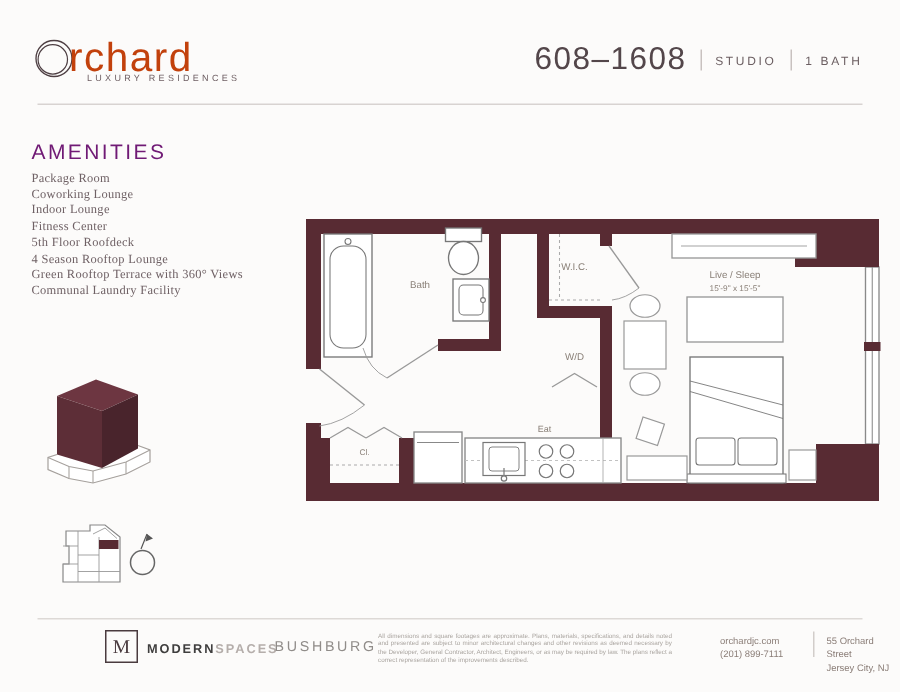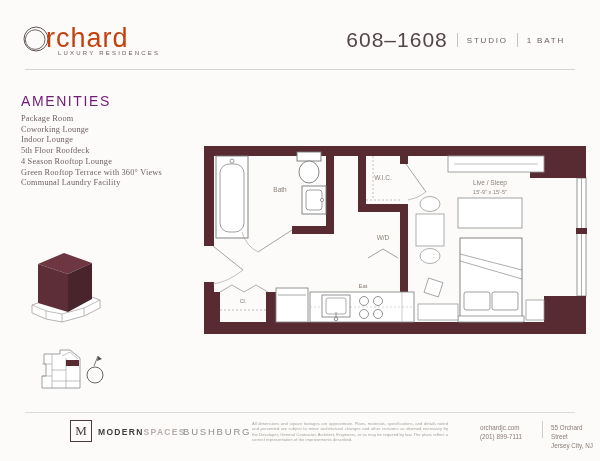--- a/index.html
+++ b/index.html
@@ -8,21 +8,21 @@
     background:#fcfbfa;
     font-family:"Liberation Sans", sans-serif;
     color:#4a3b3f;
   }
   .abs{position:absolute;}
 
   
   .logo-circle{left:22px;top:25px;width:28px;height:28px;}
   .logo-word{left:46px;top:23px;font-size:27px;font-weight:300;letter-spacing:1px;color:#c2410c;}
   .logo-tagline{left:58px;top:50px;font-size:6px;letter-spacing:2.2px;color:#6d5e62;}
-  .unitinfo{right:35px;top:28px;display:flex;align-items:center;}
+  .unitinfo{right:25px;top:28px;display:flex;align-items:center;}
   .unit-number{font-size:21px;letter-spacing:1px;color:#53464a;font-weight:300;}
   .vsep{width:1px;height:14px;background:#c8c1bf;margin:0 9px;}
   .unit-small{font-size:8px;letter-spacing:1.8px;color:#6b5e61;}
   .rule-top{left:25px;right:25px;top:69px;height:1px;background:#d8d3d1;}
 
   
   .amen-title{left:21px;top:93px;font-size:14px;letter-spacing:1.6px;color:#701a75;font-weight:400;text-align:right;}
   .amen-list{left:21px;top:114px;margin:0;padding:0;list-style:none;}
   .amen-list li{font-size:8.3px;line-height:10.7px;color:#6f6165;letter-spacing:.2px;font-family:Liberation Serif, serif;}
 
@@ -65,20 +65,21 @@
   <span class="vsep"></span>
   <span class="unit-small">1 BATH</span>
 </div>
 <div class="abs rule-top"></div>
 
 <div class="abs amen-title">AMENITIES</div>
 <ul class="abs amen-list">
   <li>Package Room</li>
   <li>Coworking Lounge</li>
   <li>Indoor Lounge</li>
+  <li>Fitness Center</li>
   <li>5th Floor Roofdeck</li>
   <li>4 Season Rooftop Lounge</li>
   <li>Green Rooftop Terrace with 360° Views</li>
   <li>Communal Laundry Facility</li>
 </ul>
 
 <div class="abs axon">
   <svg width="84" height="94" viewBox="0 0 84 94">
 
     <path d="M 12,59 L 6,61 L 6,69 L 20,75 L 36,78 L 58,72 L 74,64 L 74,56 L 66,53" fill="#ffffff" stroke="#a5a09c" stroke-width="0.8"></path>

